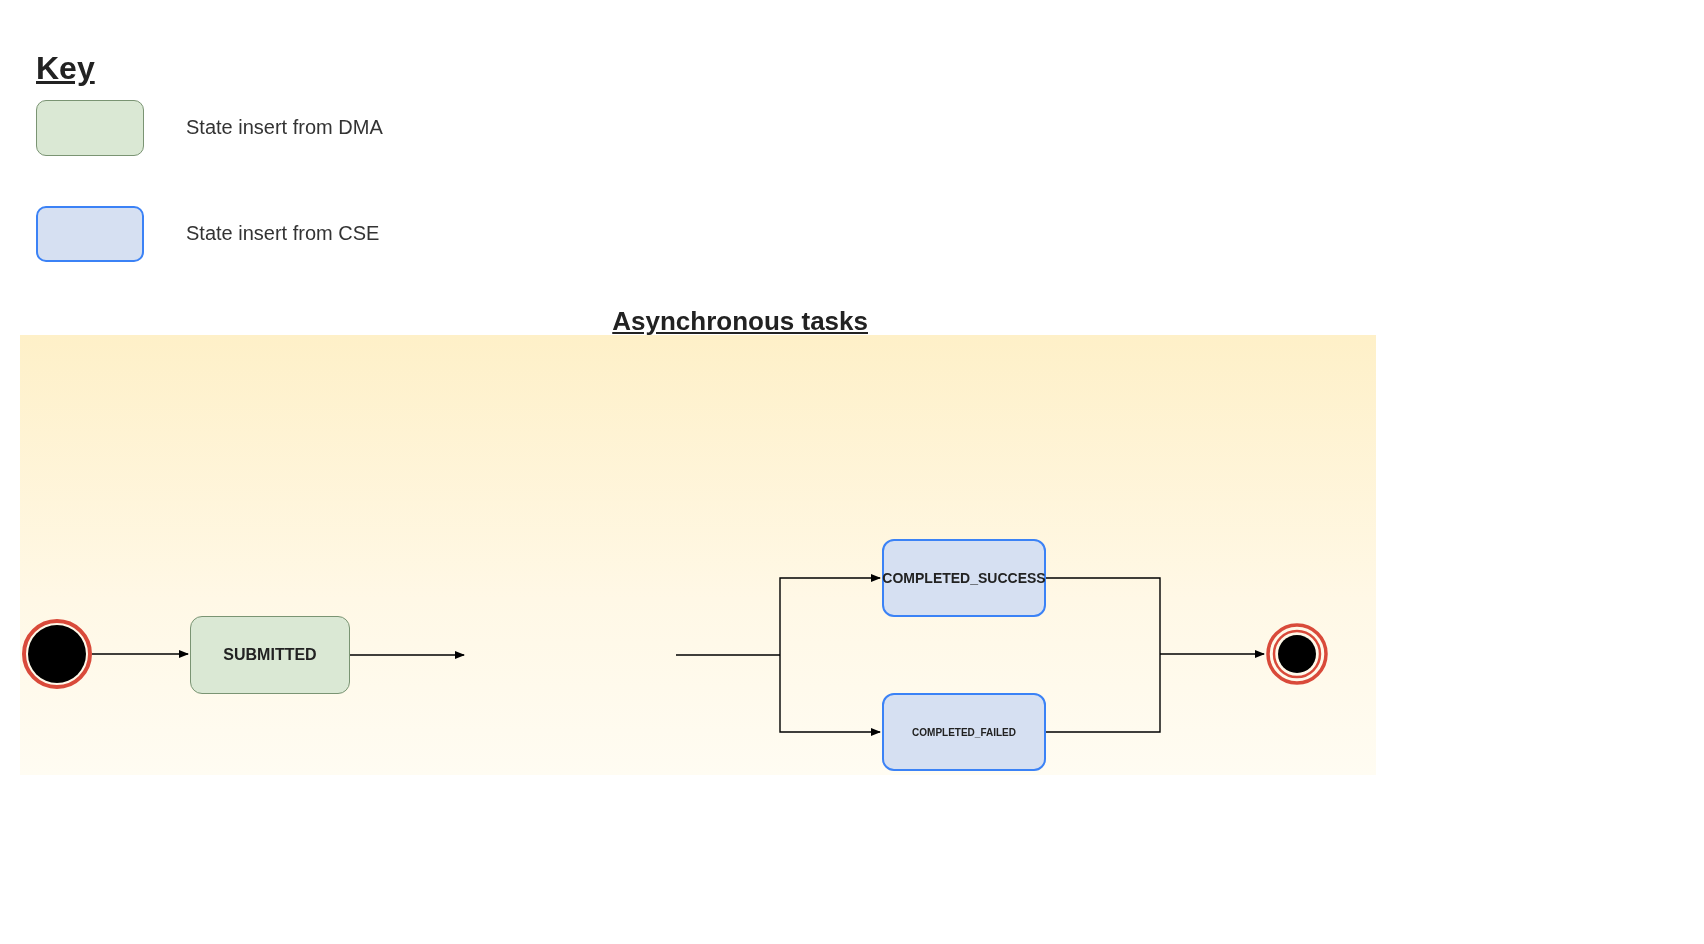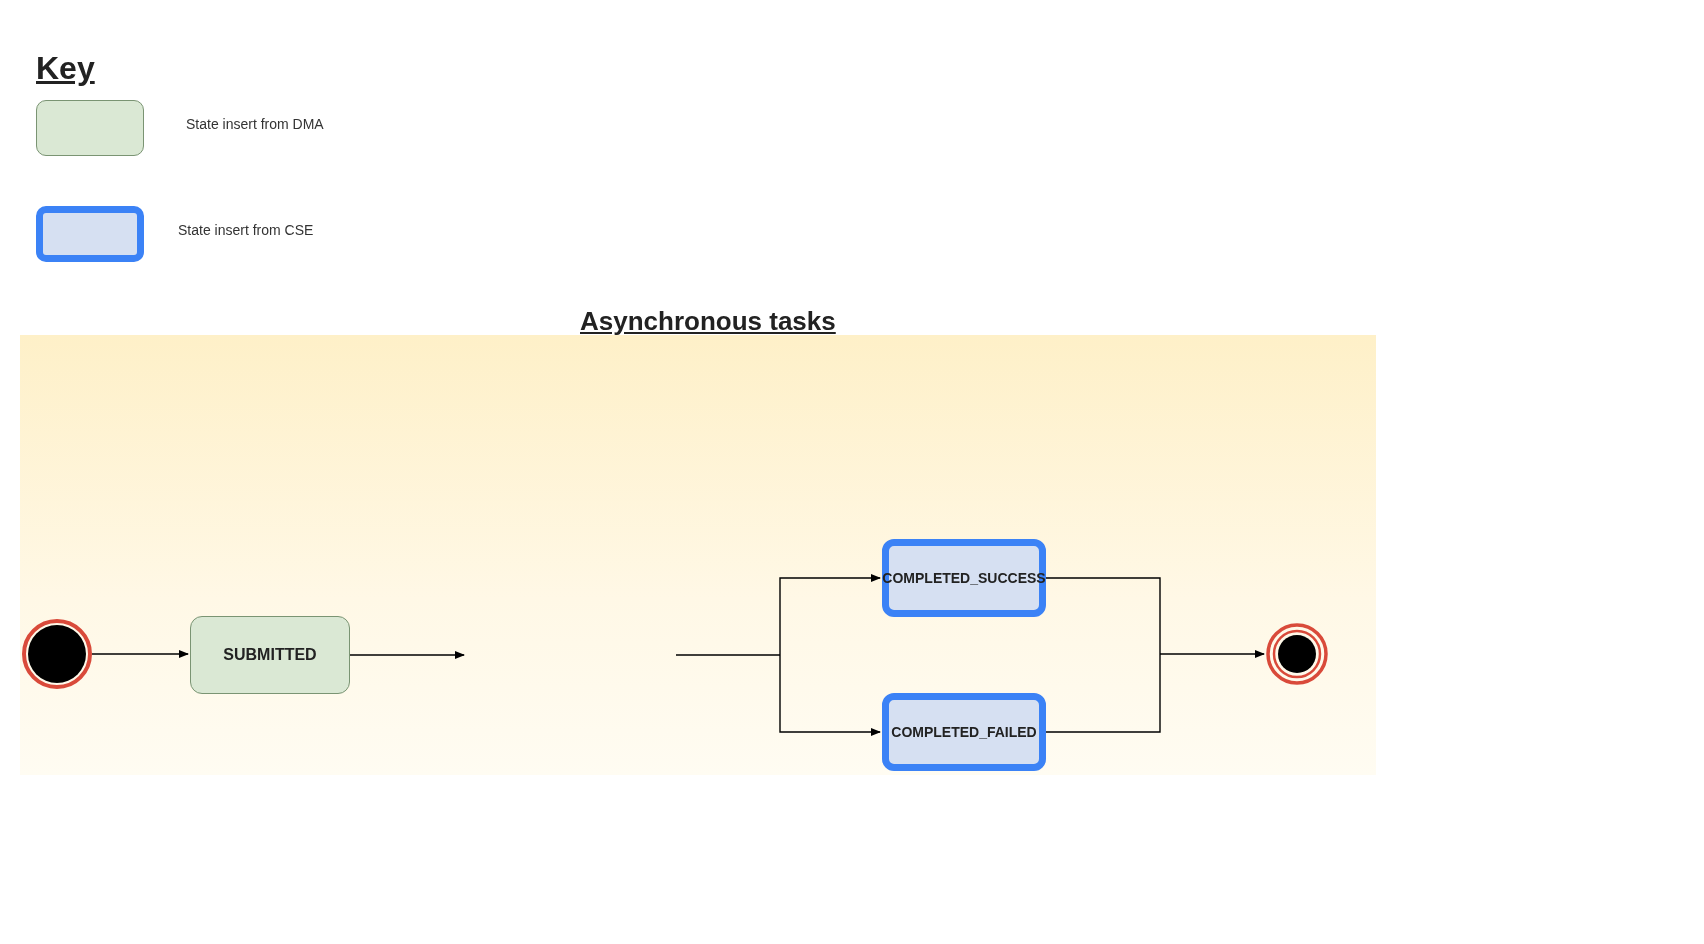--- a/index.html
+++ b/index.html
@@ -20,38 +20,39 @@
     position: absolute;
     font-size: 32px;
     font-weight: 700;
     text-decoration: underline;
   }
   .flow-title {
     position: absolute;
     font-size: 26px;
     font-weight: 700;
     text-decoration: underline;
-    text-align: left;
+    text-align: right;
+    margin-left: 28px;
   }
   .swatch {
     position: absolute;
     border-radius: 10px;
     box-sizing: border-box;
   }
   .dma-color {
     background: #DAE8D4;
     border: 1px solid #7A9473;
   }
   .cse-color {
     background: #D6E0F2;
-    border: 7px solid #3b82f6;
+    border: 2px solid #3b82f6;
   }
   .swatch-label {
     position: absolute;
-    font-size: 14px;
+    font-size: 20px;
     color: #333;
   }
   .flow-bg {
     position: absolute;
     background: linear-gradient(to bottom, #FEF0C8 0%, #FFF8E6 60%, #FFFCF2 100%);
   }
   .state-box {
     position: absolute;
     border-radius: 12px;
     box-sizing: border-box;
@@ -70,21 +71,21 @@
 </head>
 <body>
 <div class="page">
 
 <div class="key-title" style="left:36px; top:50px;">Key</div>
 
 <div class="swatch dma-color" style="left:36px; top:100px; width:108px; height:56px;"></div>
 <div class="swatch-label" style="left:186px; top:116px;">State insert from DMA</div>
 
 <div class="swatch cse-color" style="left:36px; top:206px; width:108px; height:56px;"></div>
-<div class="swatch-label" style="left:178px; top:222px;">State insert from CSE</div>
+<div class="swatch-label" style="left:186px; top:222px;">State insert from CSE</div>
 
 <div class="flow-title" style="left:580px; top:306px; width:260px;">Asynchronous tasks</div>
 
 <div class="flow-bg" style="left:20px; top:335px; width:1356px; height:440px;"></div>
 
 <svg class="start-node" style="left:22px; top:619px;" width="70" height="70" viewBox="0 0 70 70">
   <circle cx="35" cy="35" r="33" fill="none" stroke="#D94A3A" stroke-width="4"></circle>
   <circle cx="35" cy="35" r="29" fill="#000000"></circle>
 </svg>
 
@@ -97,21 +98,21 @@
 <div class="state-box dma-color" style="left:190px; top:616px; width:160px; height:78px;">
   <span>SUBMITTED</span>
 </div>
 
 
 <div class="state-box cse-color" style="left:882px; top:539px; width:164px; height:78px;">
   <span style="font-size:14px;">COMPLETED_SUCCESS</span>
 </div>
 
 <div class="state-box cse-color" style="left:882px; top:693px; width:164px; height:78px;">
-  <span style="font-size:14px;">COMPLETED_FAILED</span>
+  <span style="font-size:10px;">COMPLETED_FAILED</span>
 </div>
 
 <svg style="position:absolute; left:0; top:0; pointer-events:none;" width="1704" height="944">
   <defs>
     <marker id="arrowhead" markerWidth="10" markerHeight="8" refX="9" refY="4" orient="auto" markerUnits="userSpaceOnUse">
       <polygon points="0 0, 10 4, 0 8" fill="#000"></polygon>
     </marker>
   </defs>
 
   <line x1="92" y1="654" x2="188" y2="654" stroke="#000" stroke-width="1.4" marker-end="url(#arrowhead)"></line>

